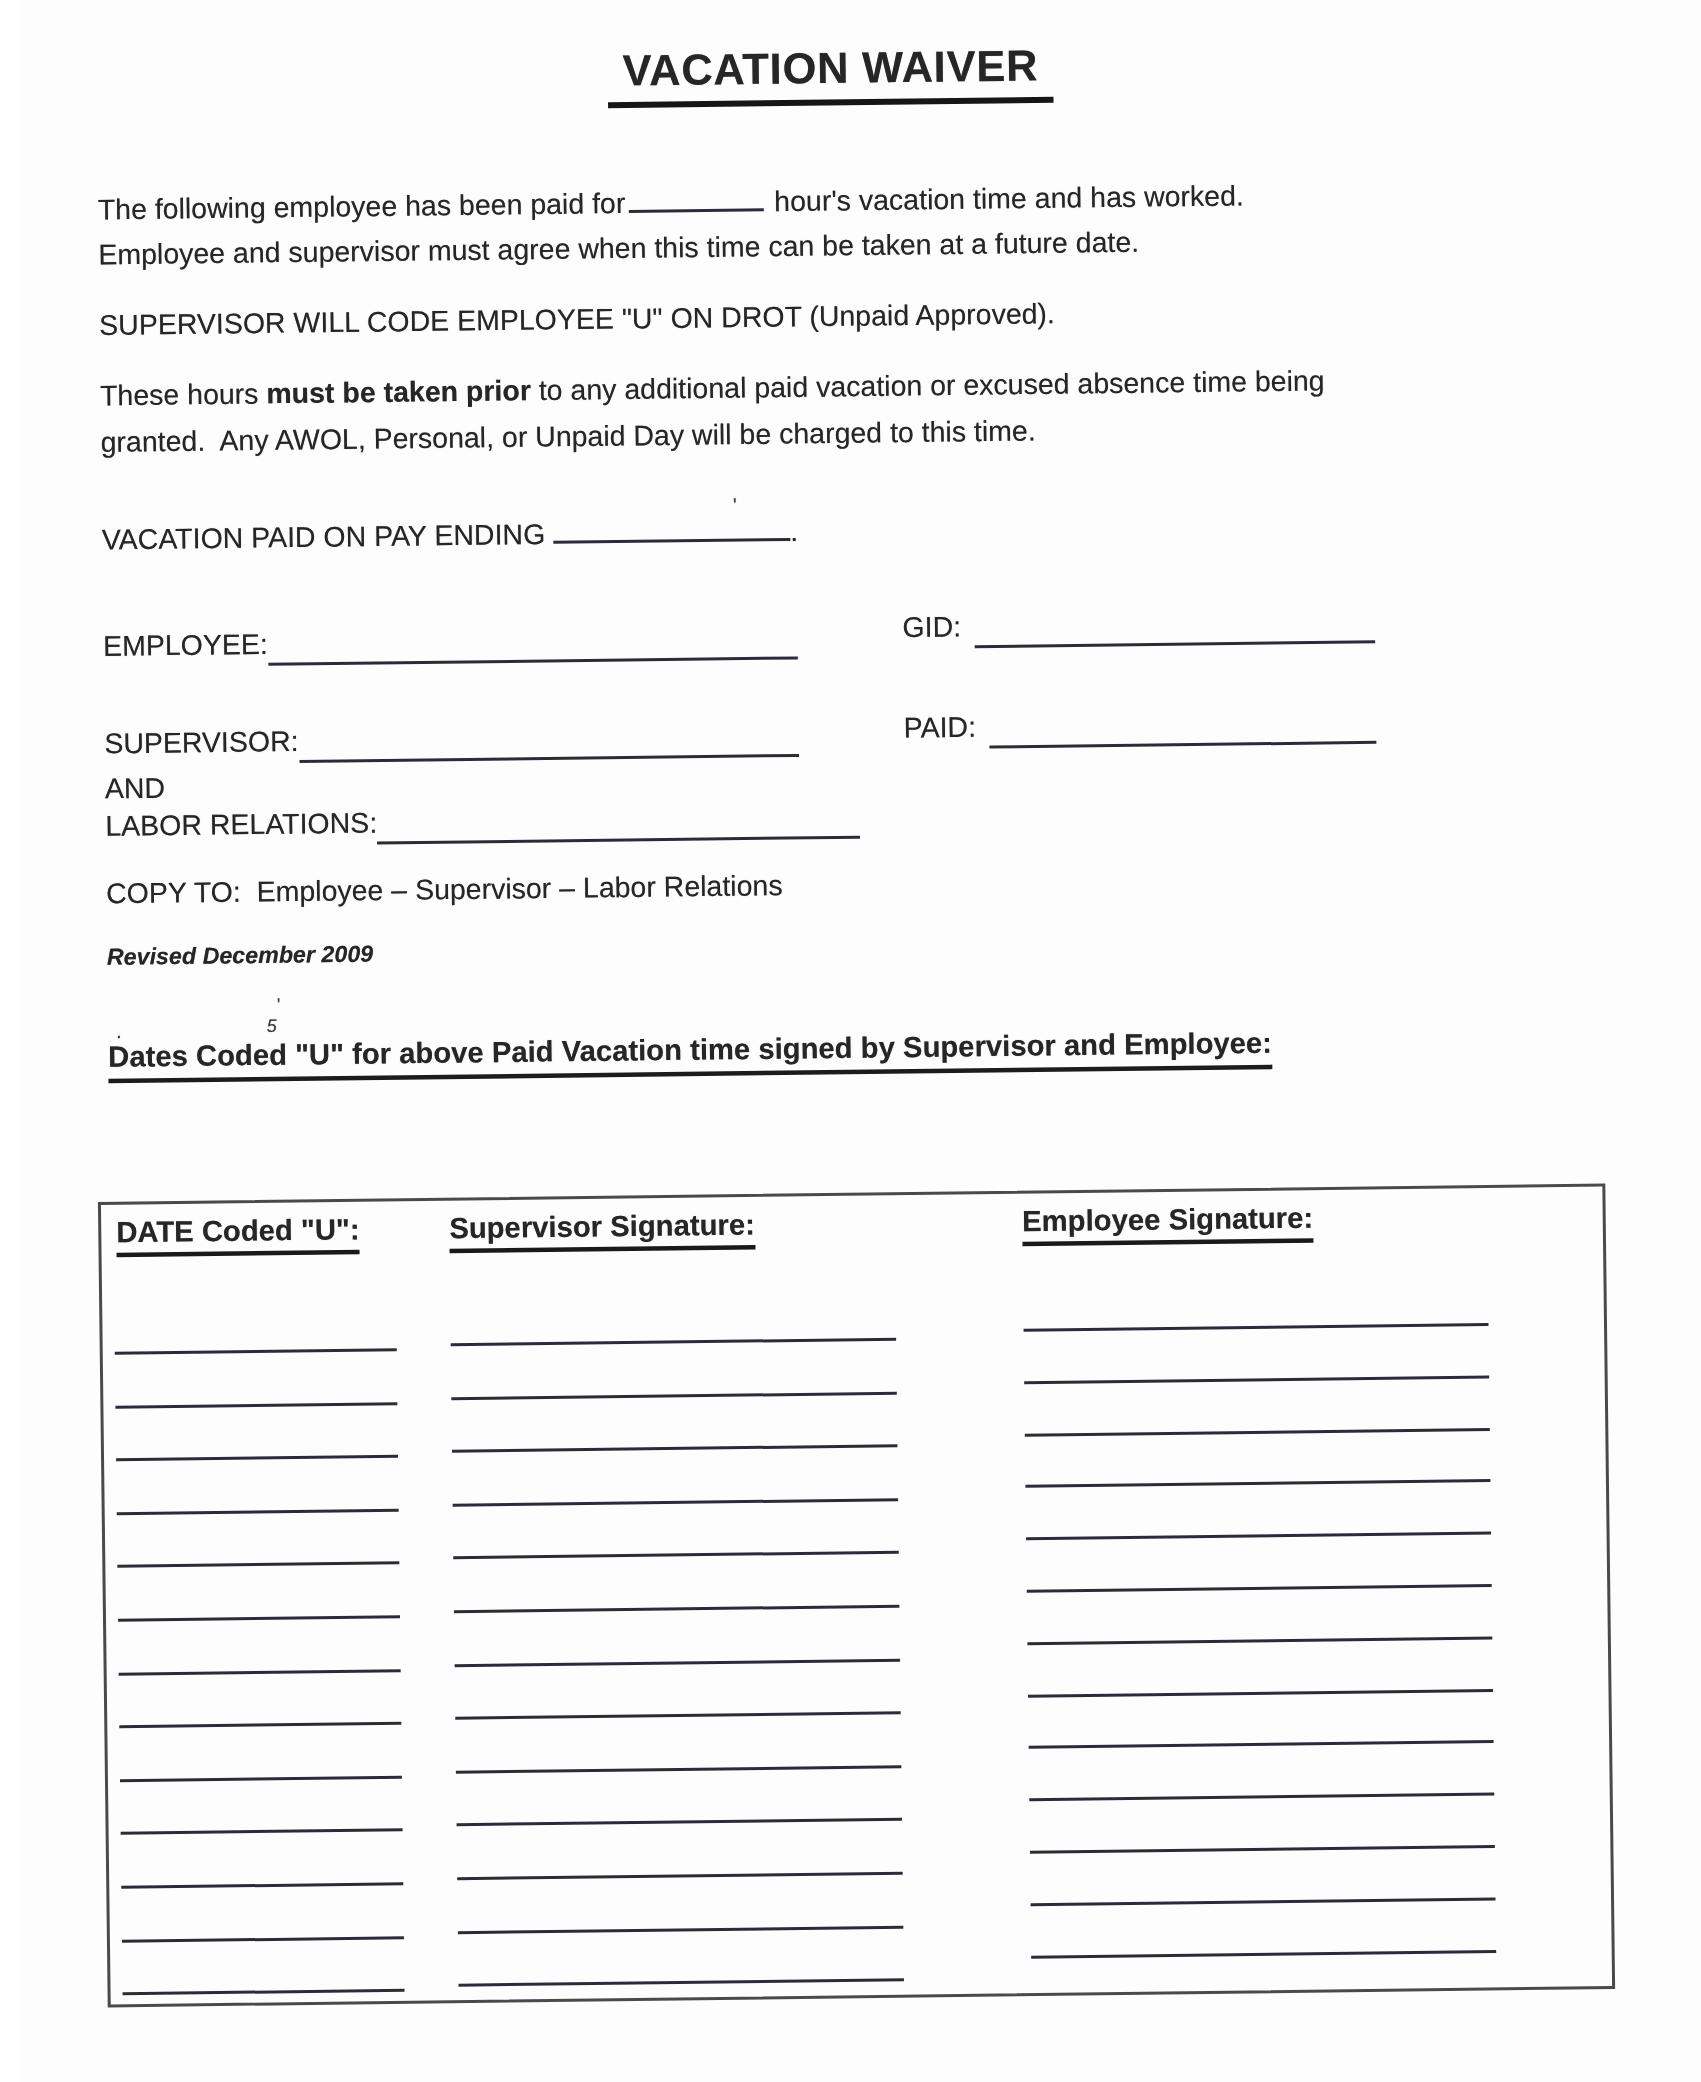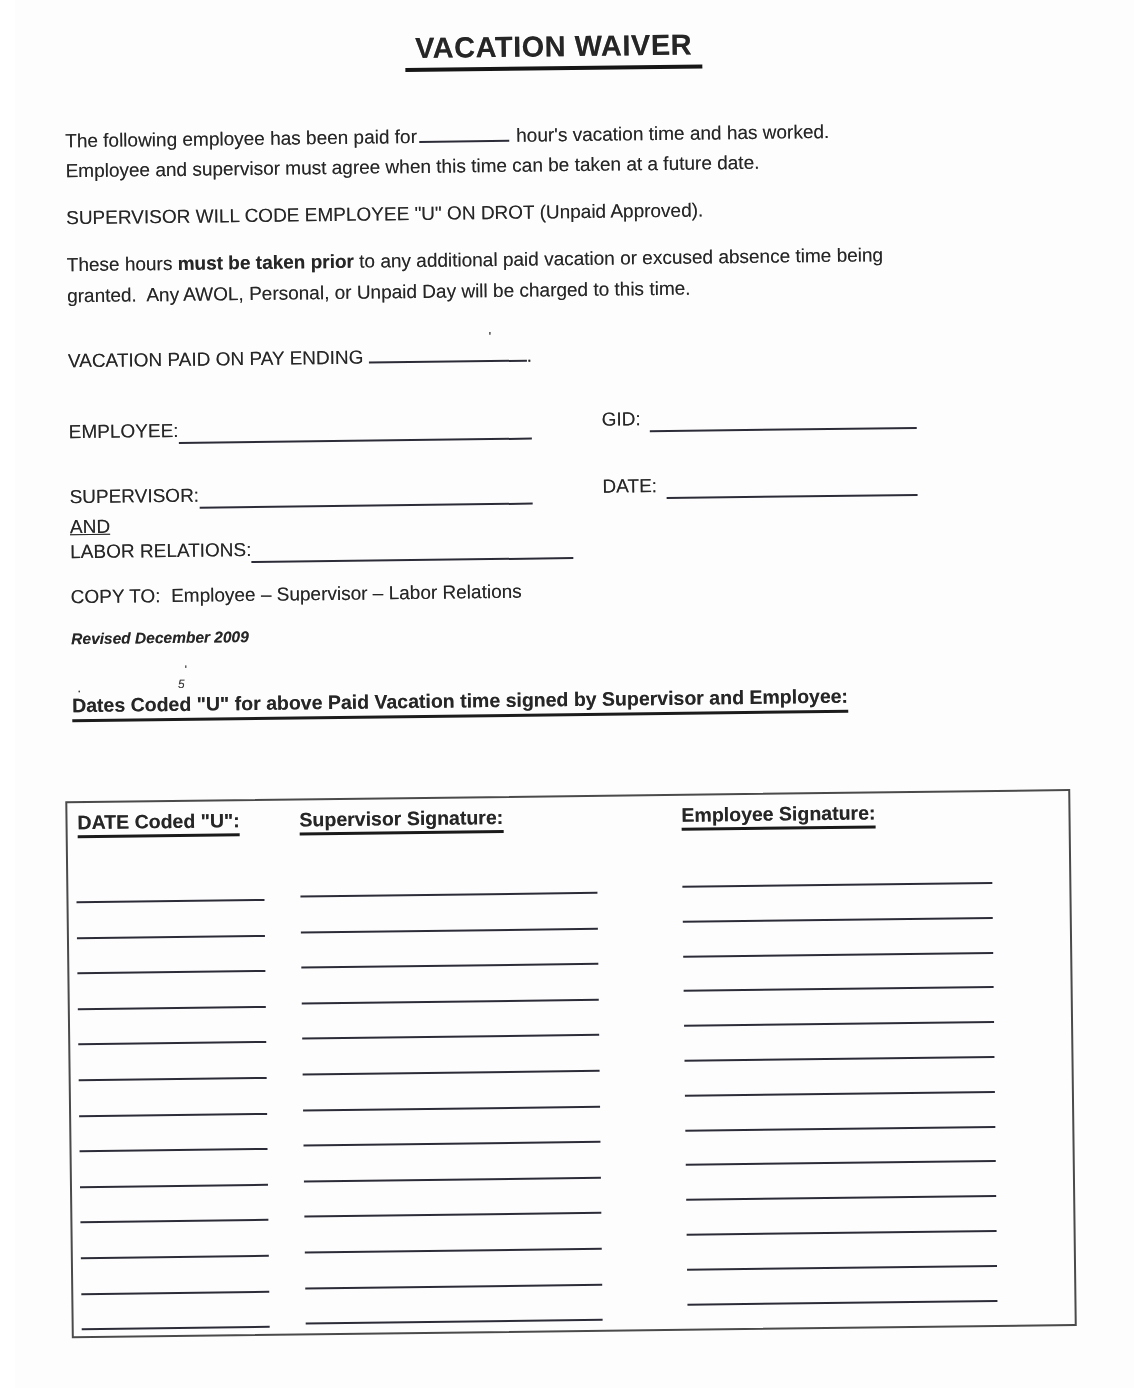--- a/index.html
+++ b/index.html
@@ -101,25 +101,25 @@
     <div class="abs row" style="left:590px;top:407px;width:315px;">
       <span class="lbl">GID:</span>
       <div class="fill gap"></div>
     </div>
 
     <div class="abs row" style="left:57px;top:478px;width:463px;">
       <span class="lbl">SUPERVISOR:</span>
       <div class="fill"></div>
     </div>
     <div class="abs row" style="left:590px;top:474px;width:315px;">
-      <span class="lbl">DATE:</span>
+      <span class="lbl">PAID:</span>
       <div class="fill gap"></div>
     </div>
 
-    <div class="abs fs-body" style="left:57px;top:506px;text-decoration:underline;">AND</div>
+    <div class="abs fs-body" style="left:57px;top:506px;">AND</div>
     <div class="abs row" style="left:57px;top:533px;width:503px;">
       <span class="lbl">LABOR RELATIONS:</span>
       <div class="fill"></div>
     </div>
 
     <div class="abs fs-body pre" style="left:57px;top:576px;">COPY TO:  Employee – Supervisor – Labor Relations</div>
 
     <div class="abs revised" style="left:57px;top:624px;">Revised December 2009</div>
 
     <div class="abs dates-heading" style="left:57px;top:688px;">Dates Coded "U" for above Paid Vacation time signed by Supervisor and Employee:</div>

